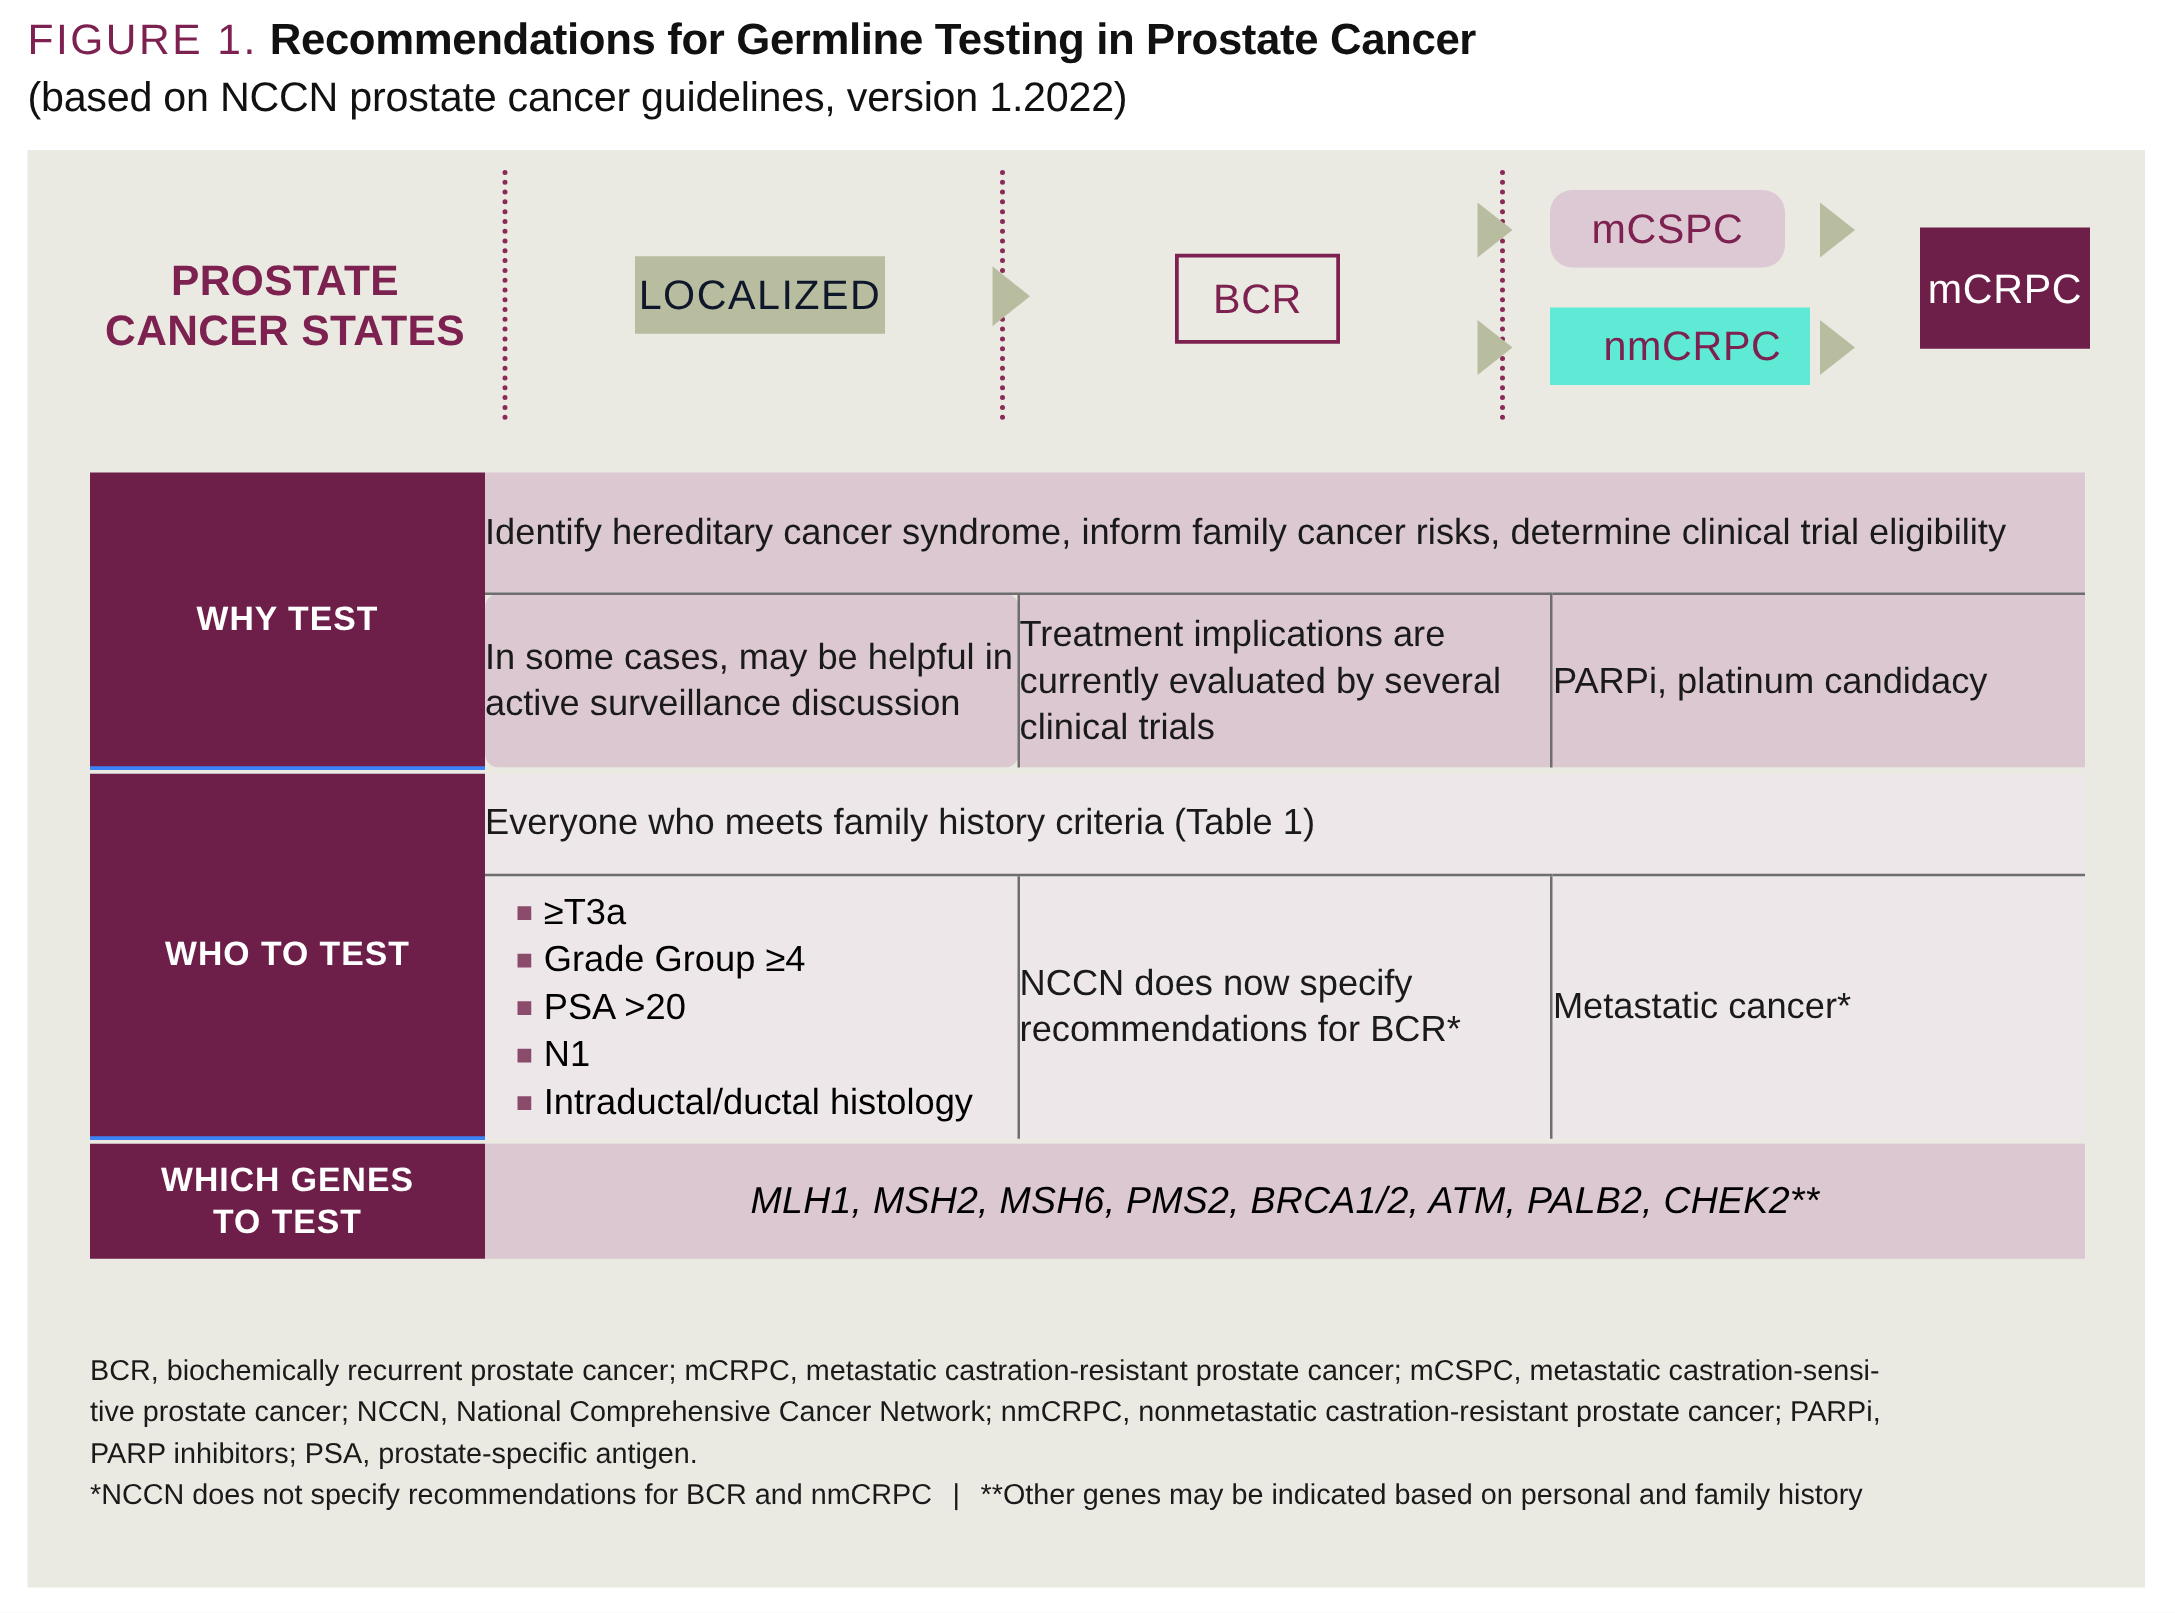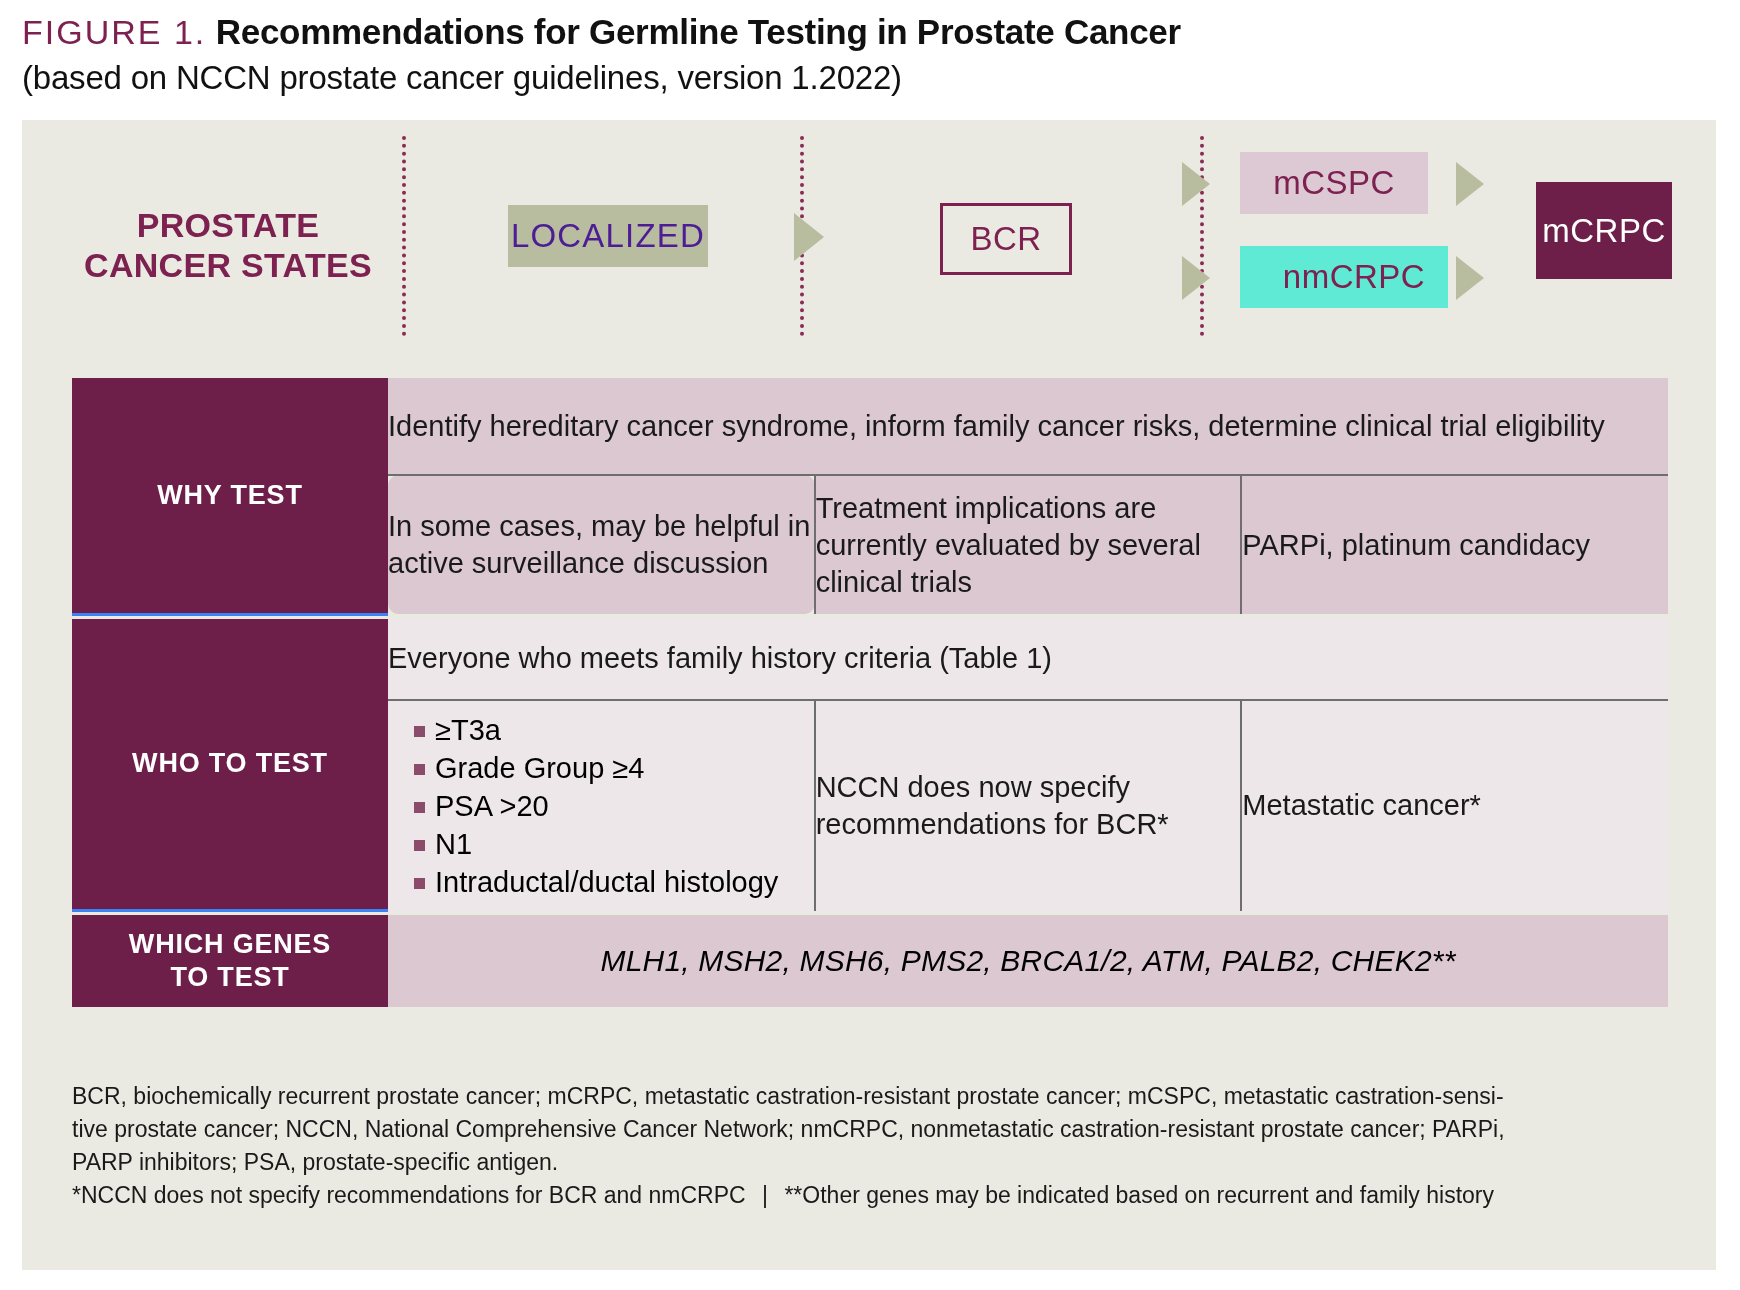--- a/index.html
+++ b/index.html
@@ -102,40 +102,41 @@
     justify-content: center;
     font-size: 33px;
     letter-spacing: 0.5px;
   }
   .box-localized {
     left: 486px;
     top: 226px;
     width: 200px;
     height: 62px;
     background: #b9bda0;
-    color: #4c1d95;
+    color: #0f172a;
     font-weight: 400;
     letter-spacing: 1.2px;
   }
   .box-bcr {
     left: 932px;
     top: 223px;
     width: 120px;
     height: 68px;
     border: 3px solid #7d2150;
     color: #7d2150;
     background: transparent;
   }
   .box-mcspc {
     left: 1230px;
     top: 171px;
     width: 188px;
     height: 62px;
     background: #dcc9d3;
     color: #7d2150;
+    border-radius: 18px;
   }
   .box-nmcrpc {
     left: 1230px;
     top: 266px;
     width: 188px;
     height: 62px;
     background: #5eead4;
     color: #7d2150;
     padding-left: 20px;
   }
@@ -334,18 +335,18 @@
     </tbody>
       </table>
 
     <div class="footnotes">
       <p>BCR, biochemically recurrent prostate cancer; mCRPC, metastatic castration-resistant prostate cancer; mCSPC, metastatic castration-sensi-</p>
       <p>tive prostate cancer; NCCN, National Comprehensive Cancer Network; nmCRPC, nonmetastatic castration-resistant prostate cancer; PARPi,</p>
       <p>PARP inhibitors; PSA, prostate-specific antigen.</p>
       <p>
         <span>*NCCN does not specify recommendations for BCR and nmCRPC</span>
         <span class="fn-sep">|</span>
-        <span>**Other genes may be indicated based on recurrent and family history</span>
+        <span>**Other genes may be indicated based on personal and family history</span>
       </p>
     </div>
 
   </div>
 </div>
 
 </body></html>

